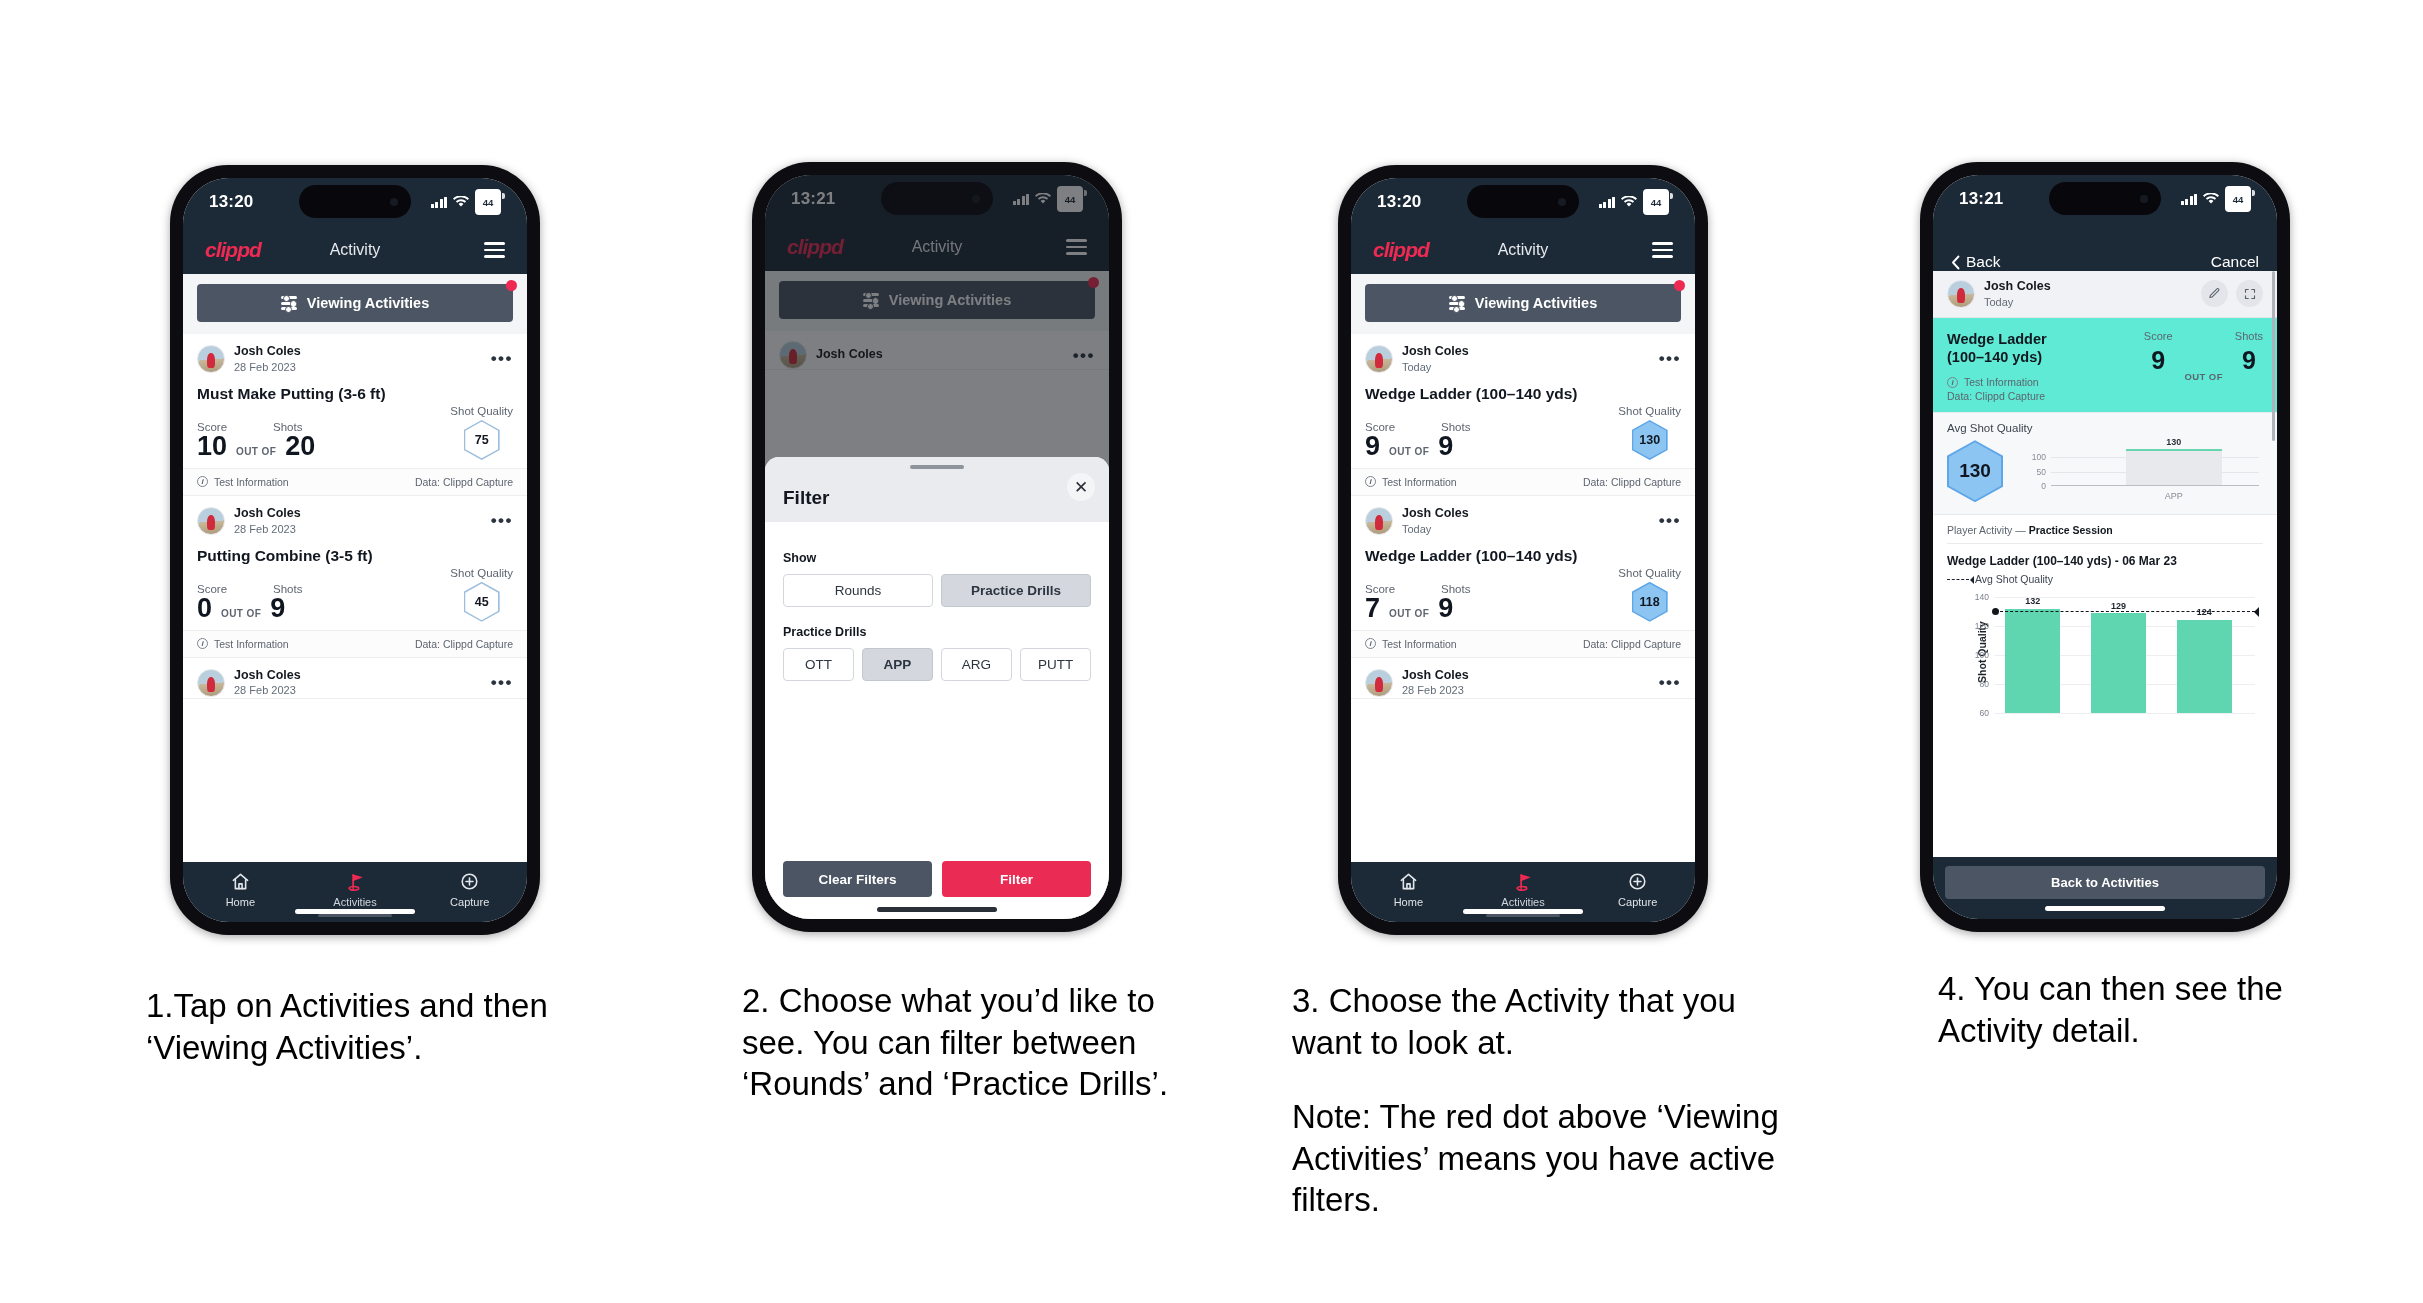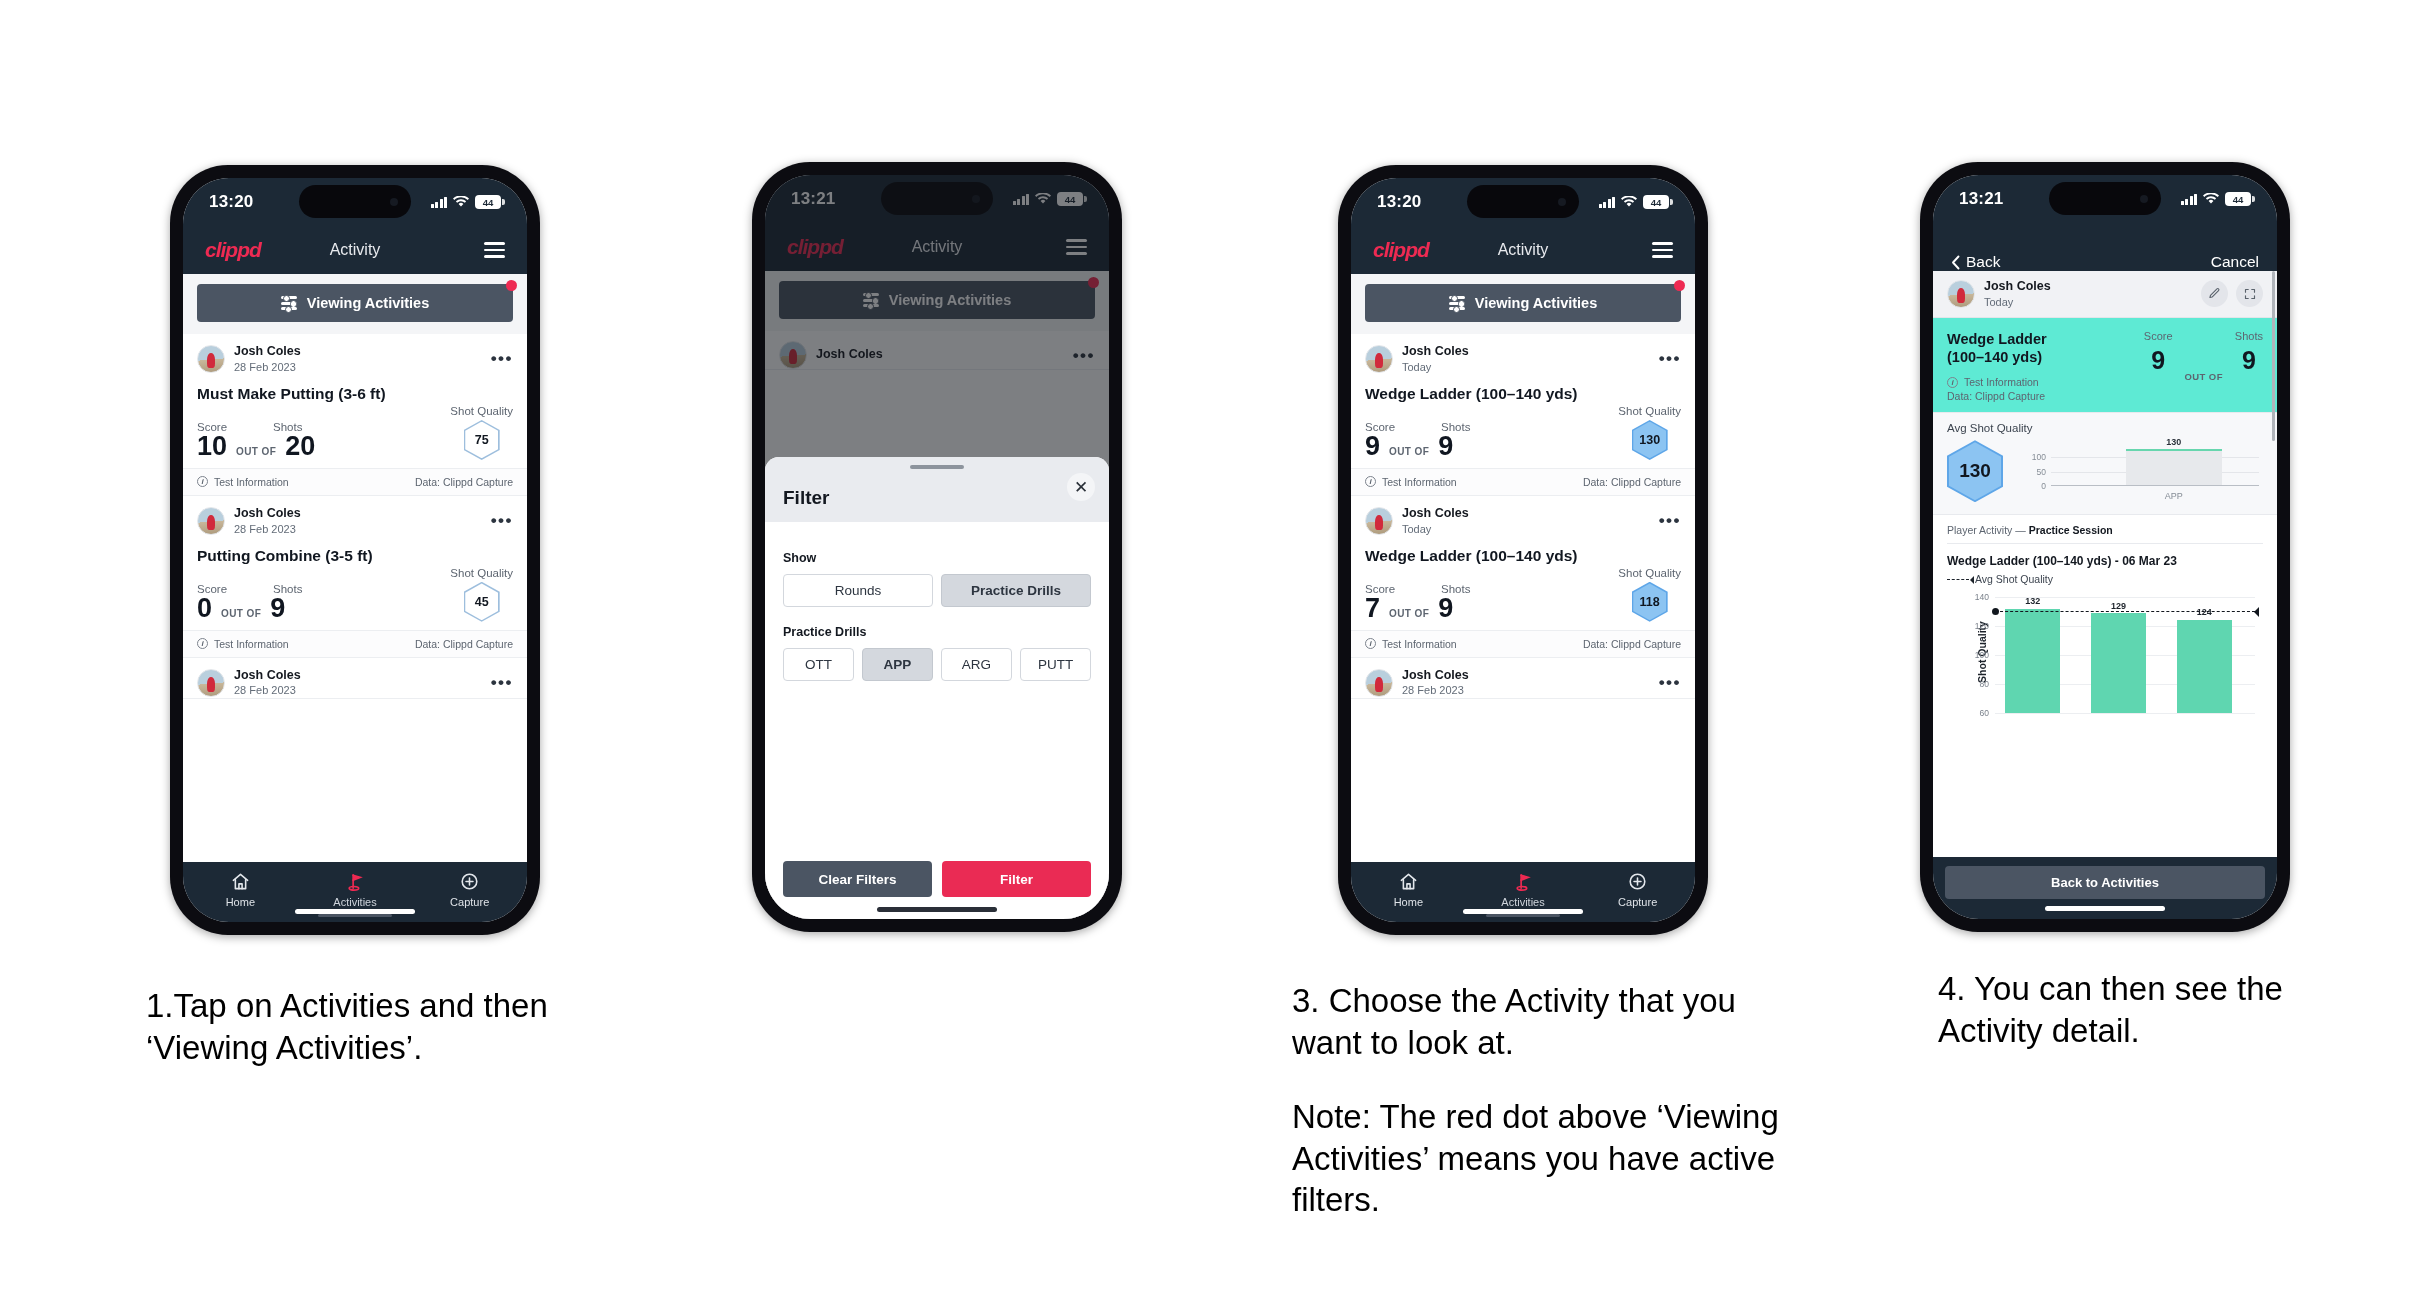--- a/index.html
+++ b/index.html
@@ -54,21 +54,21 @@
   }
   .notch::after{
     content:""; position:absolute; right:13px; top:50%; transform:translateY(-50%);
     width:8px;height:8px;border-radius:50%;background:#161a22;
   }
   .bars { display: flex; align-items: flex-end; gap: 1.5px; height: 11px; }
   .bars i { width: 3px; background: #fff; border-radius: .5px; display: block; }
   .bars i:nth-child(1){height:4px}.bars i:nth-child(2){height:6px}
   .bars i:nth-child(3){height:8.5px}.bars i:nth-child(4){height:11px}
   .batt {
-    width: 26px; height: 14px; border-radius: 4px; background: #fff;
+    width: 26px; height: 26px; border-radius: 4px; background: #fff;
     color: #1c2936; font-size: 9.5px; font-weight: 700;
     display: flex; align-items: center; justify-content: center;
     position: relative;
   }
   .batt::after{content:"";position:absolute;right:-3.5px;top:4px;width:2.5px;height:6px;border-radius:0 2px 2px 0;background:#fff;opacity:.85}
 
   
   .appbar {
     height: 48px; background: #1c2936; flex: 0 0 auto;
     display: flex; align-items: center; padding: 0 22px;
@@ -842,20 +842,23 @@
         <div class="d-backbtn">Back to Activities</div>
         <span class="homebar"></span>
       </div>
 
     </div>
   </div>
 
   <div class="caption c1">
     <p>1.Tap on Activities and then ‘Viewing Activities’.</p>
   </div>
+  <div class="caption c2">
+    <p>2. Choose what you’d like to see. You can filter between ‘Rounds’ and ‘Practice Drills’.</p>
+  </div>
   <div class="caption c3">
     <p>3. Choose the Activity that you want to look at.</p>
     <p>Note: The red dot above ‘Viewing Activities’ means you have active filters.</p>
   </div>
   <div class="caption c4">
     <p>4. You can then see the Activity detail.</p>
   </div>
 
 </div>
 

